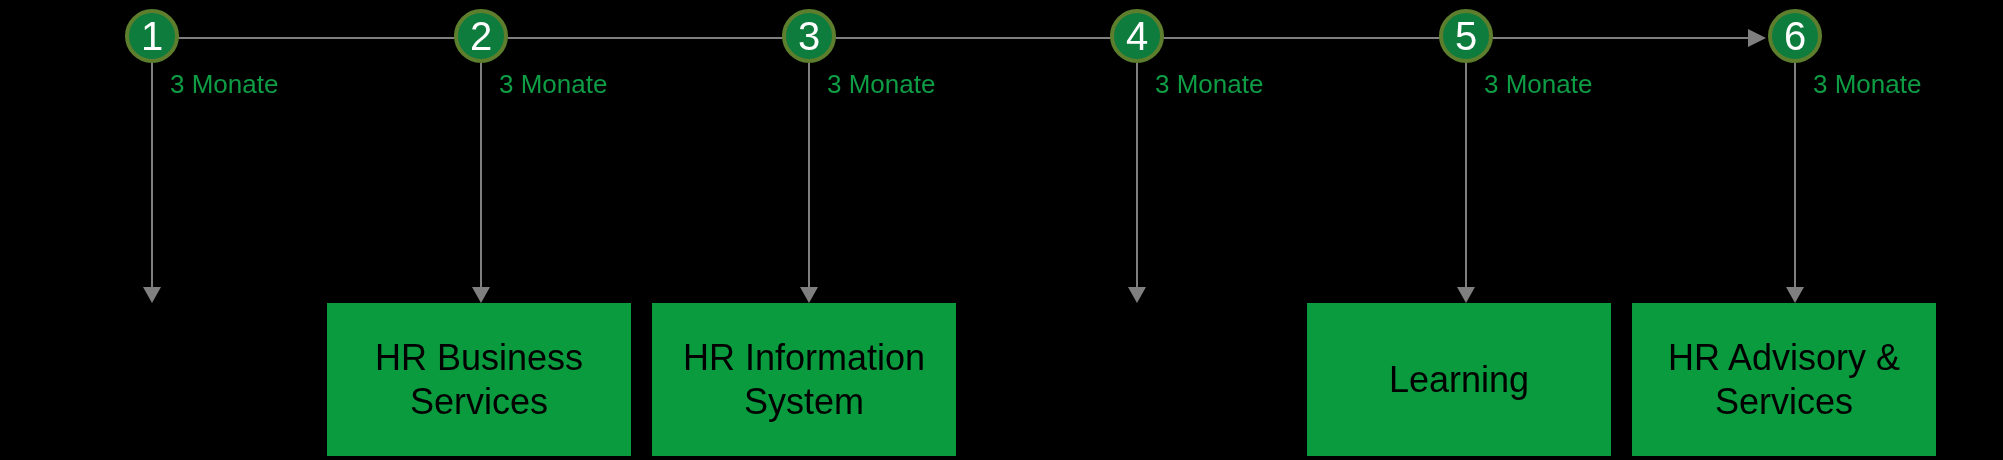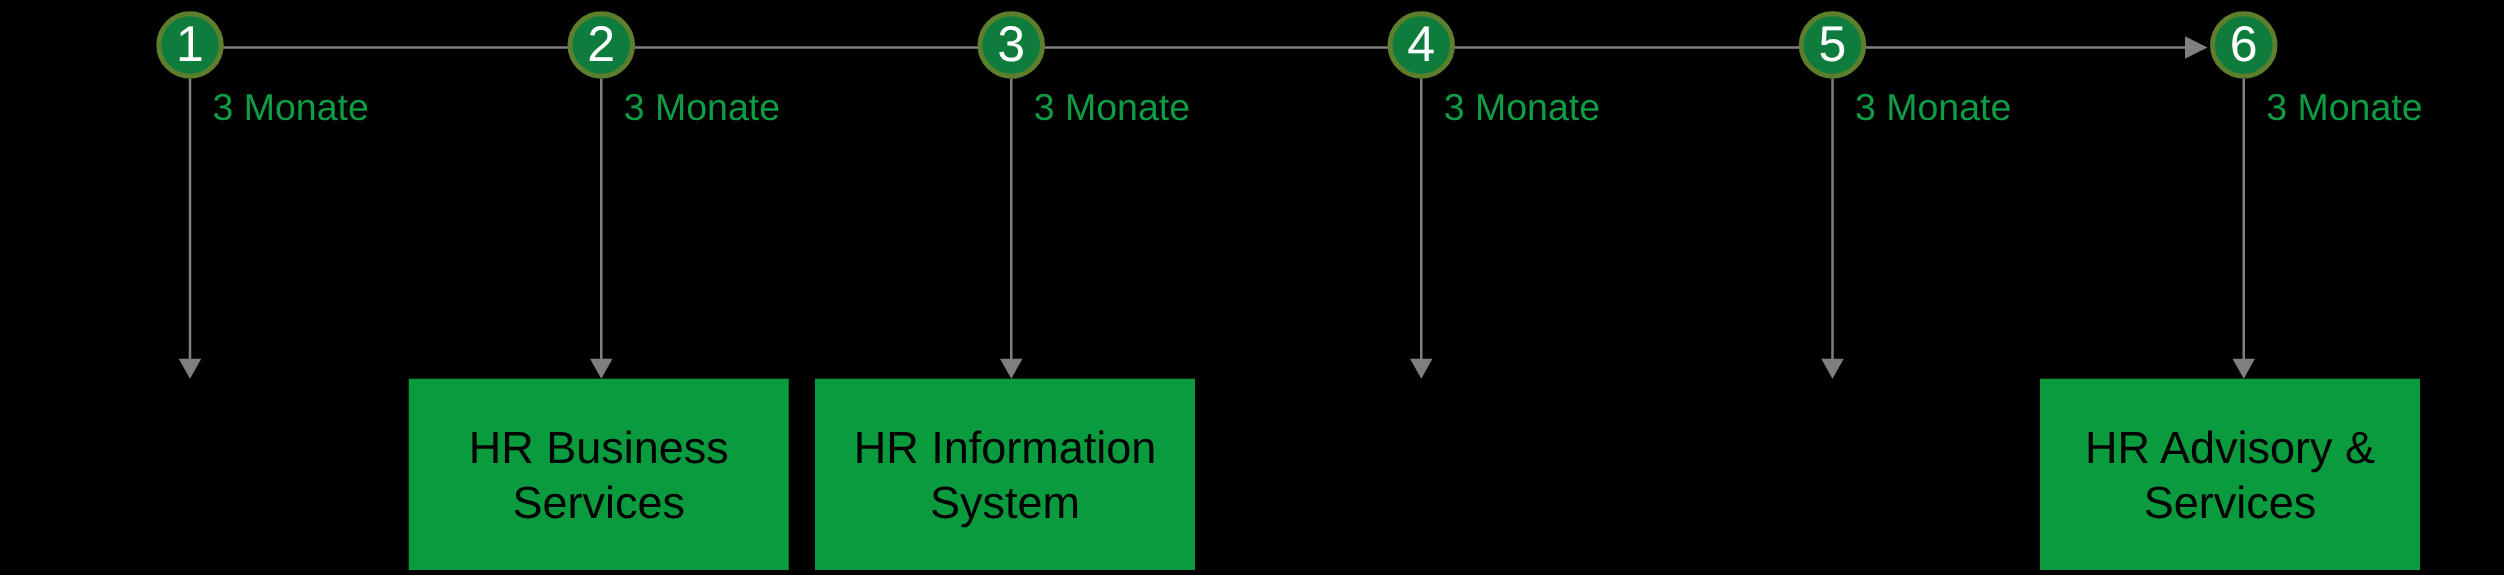--- a/index.html
+++ b/index.html
@@ -72,21 +72,21 @@
     border-left: 9px solid transparent;
     border-right: 9px solid transparent;
     border-top: 16px solid #7f7f7f;
   }
   .duration {
     position: absolute;
     left: 18px;
     top: 70px;
     white-space: nowrap;
     color: #0e9c44;
-    font-size: 30px;
+    font-size: 26px;
     line-height: 1.1;
   }
 
   
   .fbox {
     position: absolute;
     top: 303px;
     left: var(--bl);
     width: 304px;
     height: 153px;
@@ -163,17 +163,20 @@
     <div class="varrow"></div>
     <div class="duration">3 Monate</div>
   </div>
 
   <div class="fbox" style="--bl:327px">
     <span>HR Business Services</span>
   </div>
   <div class="fbox" style="--bl:652px">
     <span>HR Information System</span>
   </div>
+  <div class="fbox" style="--bl:1307px">
+    <span>Learning</span>
+  </div>
   <div class="fbox" style="--bl:1632px">
     <span>HR Advisory &amp; Services</span>
   </div>
 
 </div>
 
 </body></html>

